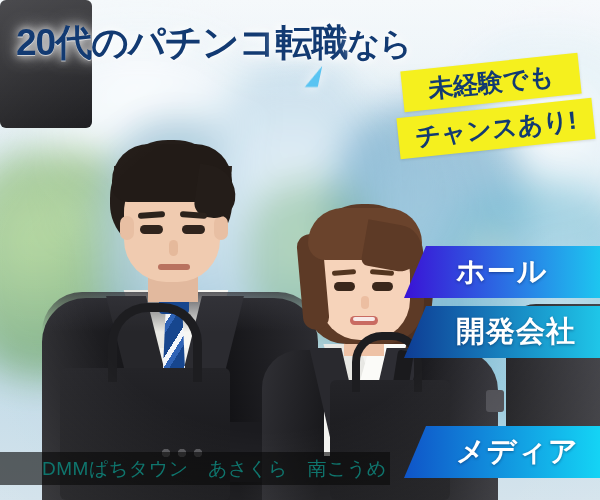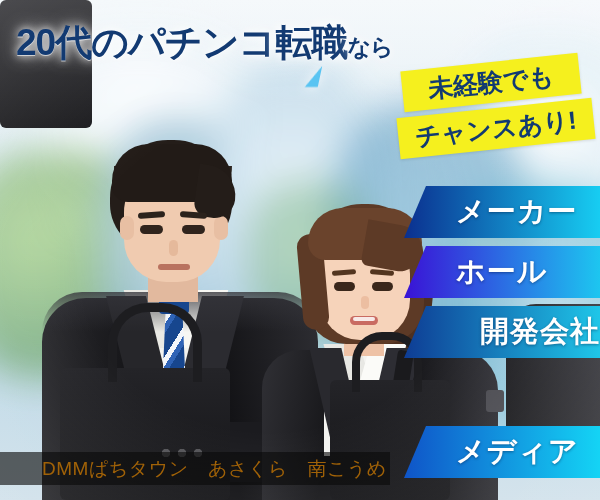--- a/index.html
+++ b/index.html
@@ -113,21 +113,21 @@
   .photo-vig{position:absolute;inset:0;pointer-events:none;
     background:radial-gradient(ellipse at 45% 55%,rgba(255,255,255,0) 40%,rgba(255,255,255,.18) 100%);}
 
   
   .headline{
     position:absolute;left:16px;top:18px;
     font-size:37px;font-weight:bold;letter-spacing:-1px;
     color:#123a72;white-space:nowrap;
     text-shadow:0 0 9px rgba(255,255,255,.95),0 0 18px rgba(255,255,255,.85),0 1px 0 rgba(255,255,255,.6);
   }
-  .headline .small{font-size:23px;}
+  .headline .small{font-size:32px;}
 
   .chance{
     position:absolute;left:18px;top:72px;
     font-size:60px;font-weight:bold;font-style:italic;
     letter-spacing:0px;white-space:nowrap;
     color:#16478f;
     text-shadow:0 0 12px rgba(255,255,255,.98),0 0 22px rgba(255,255,255,.9),0 0 30px rgba(255,255,255,.7);
   }
   .chance .up{color:#1ba0e8;position:relative;}
   .up-arrow{
@@ -160,32 +160,32 @@
     box-shadow:0 2px 5px rgba(0,0,0,.18);
   }
   .tag .tag-label{
     margin-left:52px;
     color:#ffffff;font-weight:bold;font-size:29px;letter-spacing:1px;
     text-shadow:0 1px 3px rgba(0,20,60,.45);
     white-space:nowrap;
   }
   .t0{top:0;}
   .t1{top:60px;}
-  .t2{top:120px;justify-content:flex-end;}
+  .t2{top:120px;}
   .t3{top:180px;}
   .t4{top:240px;}
 
   
   .caption{
     position:absolute;left:0;top:452px;width:390px;height:33px;
     background:rgba(10,10,10,.62);
     display:flex;align-items:center;
   }
   .caption-text{
-    margin-left:42px;color:#a16207;font-size:19px;white-space:nowrap;
+    margin-left:42px;color:#0f766e;font-size:19px;white-space:nowrap;
     letter-spacing:.5px;
   }
 </style>
 </head>
 <body>
 
 <div id="banner">
 
   <div class="bg-base"></div>
   <div class="bg-blobs">
@@ -271,23 +271,20 @@
   </div>
 
   <div class="up-arrow"></div>
 
   <div class="badge">
     <div class="badge-line l1" style="background: rgb(245, 240, 30); color: rgb(18, 58, 114);">未経験でも</div>
     <div class="badge-line l2" style="background: rgb(245, 240, 30); color: rgb(18, 58, 114);">チャンスあり!</div>
   </div>
 
   <div class="tags">
-    <div class="tag t0" style="background: linear-gradient(90deg, rgb(11, 47, 143) 0%, rgb(23, 205, 242) 100%);">
-      <span class="tag-label">メーカー</span>
-    </div>
     <div class="tag t1" style="background: linear-gradient(90deg, rgb(58, 18, 214) 0%, rgb(29, 198, 240) 100%); text-align: right;">
       <span class="tag-label">ホール</span>
     </div>
     <div class="tag t2" style="background: linear-gradient(90deg, rgb(14, 60, 148) 0%, rgb(31, 198, 232) 100%);">
       <span class="tag-label">開発会社</span>
     </div>
     <div class="tag t4" style="background: linear-gradient(90deg, rgb(15, 84, 200) 0%, rgb(20, 212, 245) 100%);">
       <span class="tag-label">メディア</span>
     </div>
   </div>

